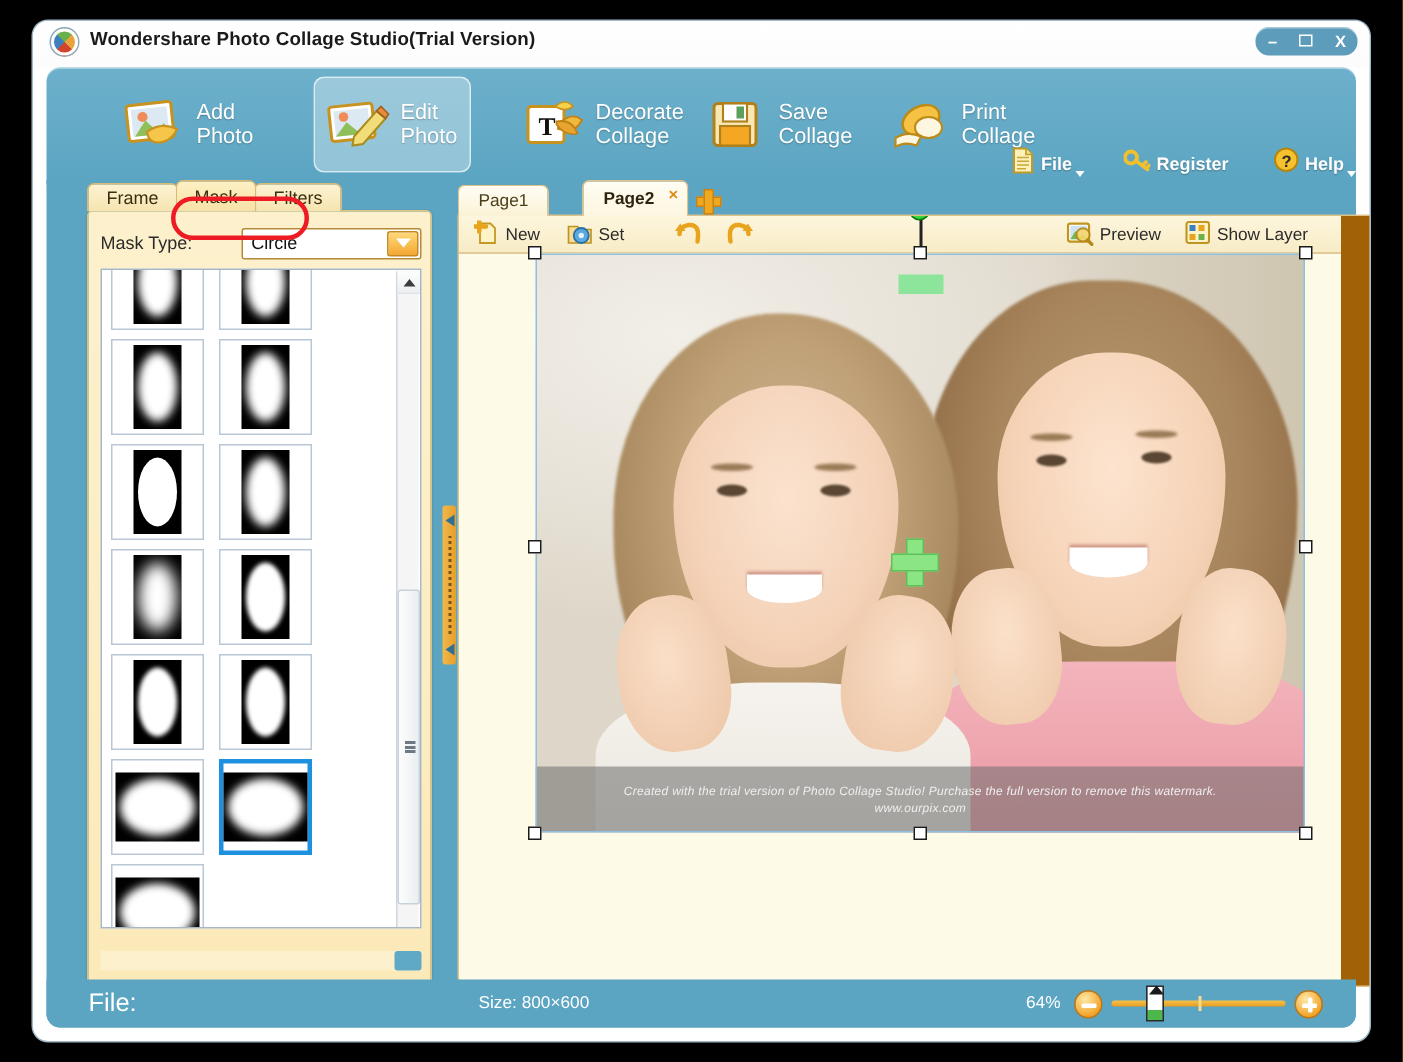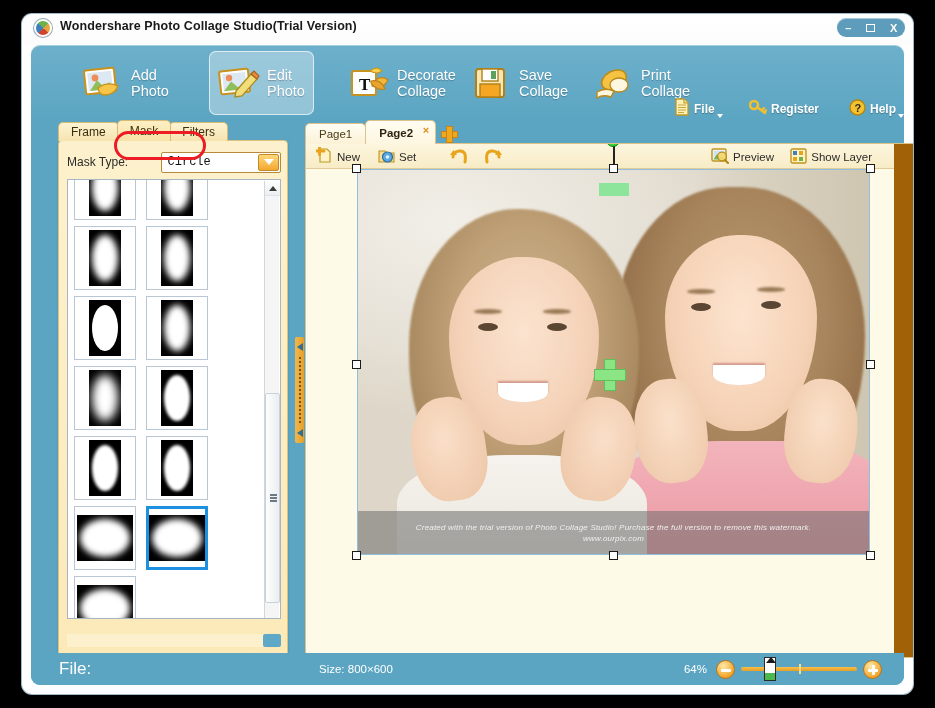--- a/index.html
+++ b/index.html
@@ -229,21 +229,20 @@
     border: 1px solid #b58b3a;
     border-radius: 2px;
     display: flex;
     align-items: center;
     cursor: pointer;
   }
   #mask-type-value {
     font-size: 12px;
     color: #111;
     padding-left: 6px;
-    font-family: Liberation Mono, monospace;
   }
   #mask-type-arrow {
     position: absolute;
     right: 1px; top: 1px;
     width: 21px; height: 17px;
     background: linear-gradient(#ffd97a, #f3a832);
     border: 1px solid #c58a24;
     border-radius: 2px;
     display: flex;
     align-items: center;
@@ -426,20 +425,21 @@
   }
   .ptab.active {
     height: 24px;
     line-height: 24px;
     font-weight: bold;
     color: #2e2410;
     background: linear-gradient(#fffdf2, #fdf6e0);
     padding-right: 22px;
     position: relative;
     z-index: 3;
+    margin-left: 23px;
   }
   .ptab-close {
     position: absolute;
     right: 6px; top: 3px;
     font-size: 11px;
     font-weight: bold;
     color: #e08b16;
     cursor: pointer;
     line-height: 12px;
   }

